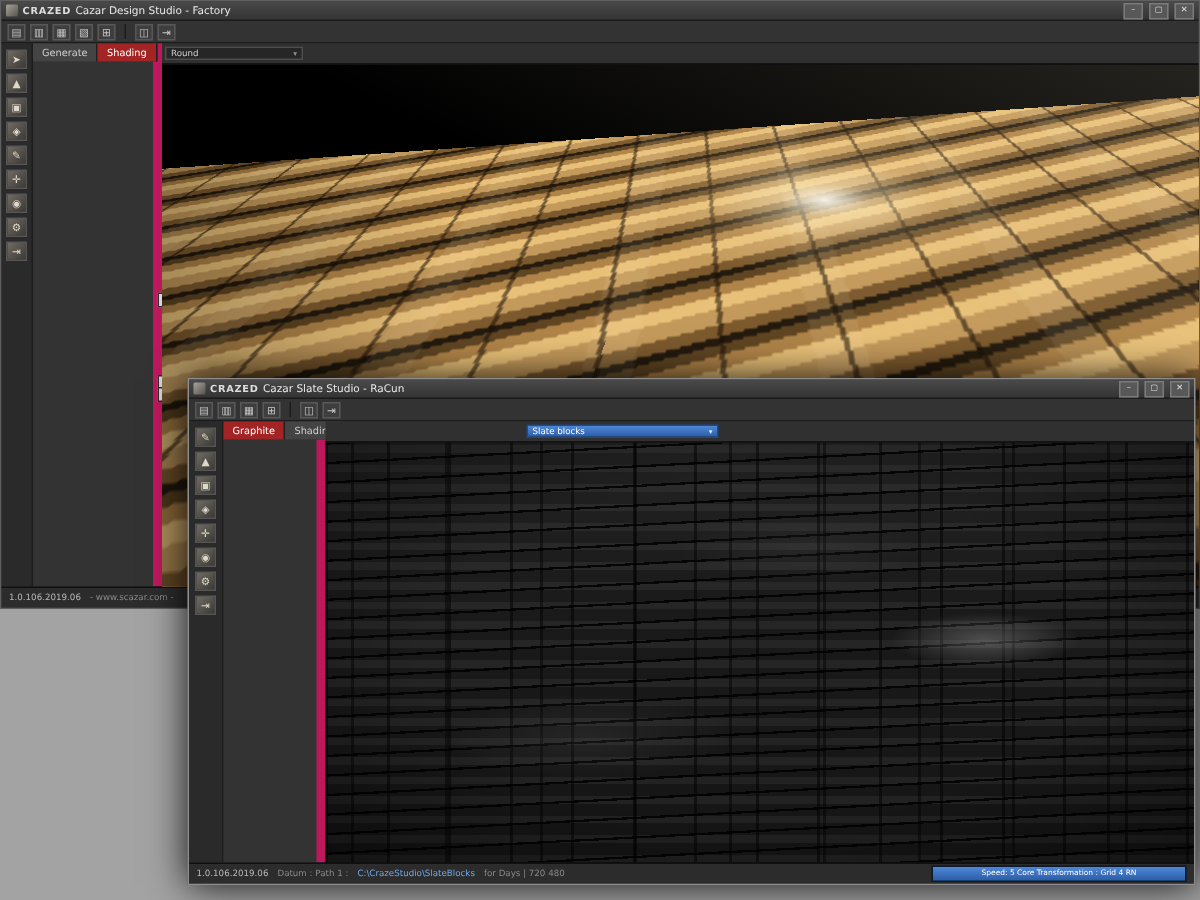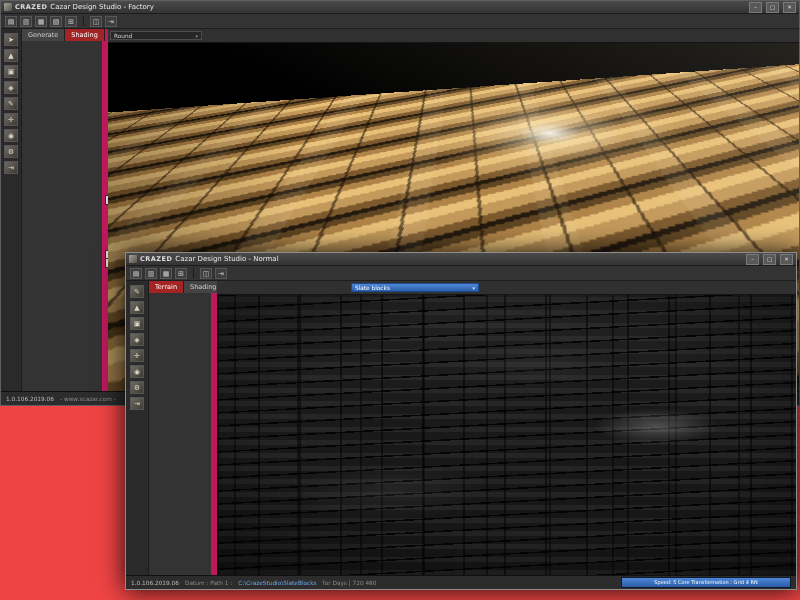--- a/index.html
+++ b/index.html
@@ -1,16 +1,16 @@
 <!DOCTYPE html>
 <html><head>
 <meta charset="utf-8">
 <style>
   html,body{margin:0;padding:0;background:#000;}
-  #desktop{position:relative;width:800px;height:600px;background:#ef4444;overflow:hidden;
+  #desktop{position:relative;width:800px;height:600px;background:#a3a3a3;overflow:hidden;
            font-family:"DejaVu Sans",sans-serif;-webkit-font-smoothing:antialiased;}
   .win{position:absolute;display:flex;flex-direction:column;background:#2e2e2e;box-sizing:border-box;}
   .win.back{left:0;top:0;width:800px;height:406px;border:1px solid #5f5f5f;z-index:1;}
   .win.front{left:125px;top:252px;width:672px;height:338px;border:1px solid #8e8e8e;
              box-shadow:0 0 24px rgba(0,0,0,.9);z-index:5;}
 
   .titlebar{height:12px;background:linear-gradient(#4a4a4a,#343434);display:flex;align-items:center;
             padding:0 3px;gap:3px;flex:0 0 auto;border-bottom:1px solid #1c1c1c;}
   .logo-ico{width:8px;height:8px;background:linear-gradient(135deg,#a8a49c,#55524c);border-radius:1px;flex:0 0 auto;}
   .logo-txt{font-size:6.5px;color:#ddd;font-weight:bold;letter-spacing:.5px;}
@@ -258,21 +258,21 @@
     <div class="statusbar">
       <span class="st">1.0.106.2019.06</span>
       <span class="st dim">- www.scazar.com -</span>
     </div>
   </div>
 
   <div class="win front">
     <div class="titlebar">
       <span class="logo-ico"></span>
       <span class="logo-txt">CRAZED</span>
-      <span class="title">Cazar Design Studio - Normal</span>
+      <span class="title">Cazar Slate Studio - RaCun</span>
       <span class="winbtn">–</span>
       <span class="winbtn">▢</span>
       <span class="winbtn">✕</span>
     </div>
 
     <div class="toolbar">
       <span class="tbtn">▤</span>
       <span class="tbtn">▥</span>
       <span class="tbtn">▦</span>
       <span class="tbtn">⊞</span>
@@ -288,21 +288,21 @@
         <span class="tool">▣</span>
         <span class="tool">◈</span>
         <span class="tool">✛</span>
         <span class="tool">◉</span>
         <span class="tool">⚙</span>
         <span class="tool">⇥</span>
       </div>
 
       <div class="panelcol">
         <div class="tabs">
-          <span class="tab active">Terrain</span>
+          <span class="tab active">Graphite</span>
           <span class="tab">Shading</span>
         </div>
         <div class="panel">
           <div class="phead">PATTERN</div>
           <div class="srow">
             <span class="slabel">Process</span>
             <span class="strack">
                 <span class="sfill" style="width: 40%;"></span>
               </span>
           </div>

